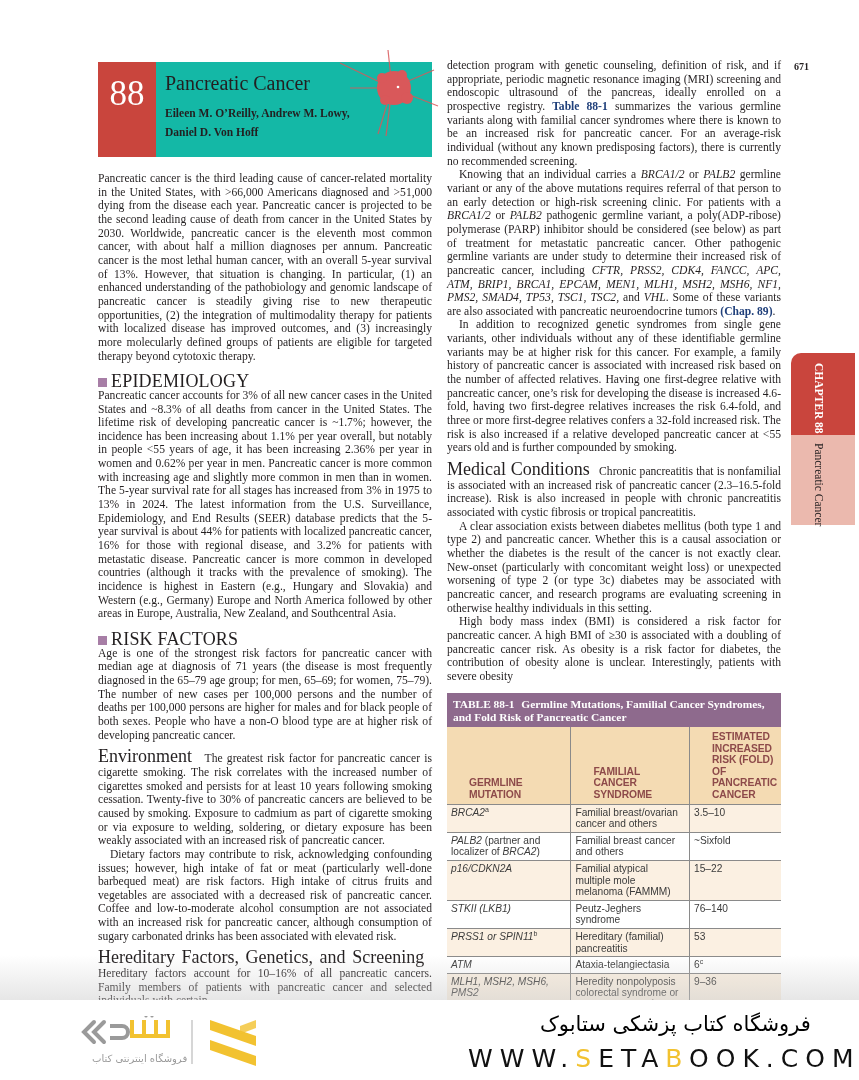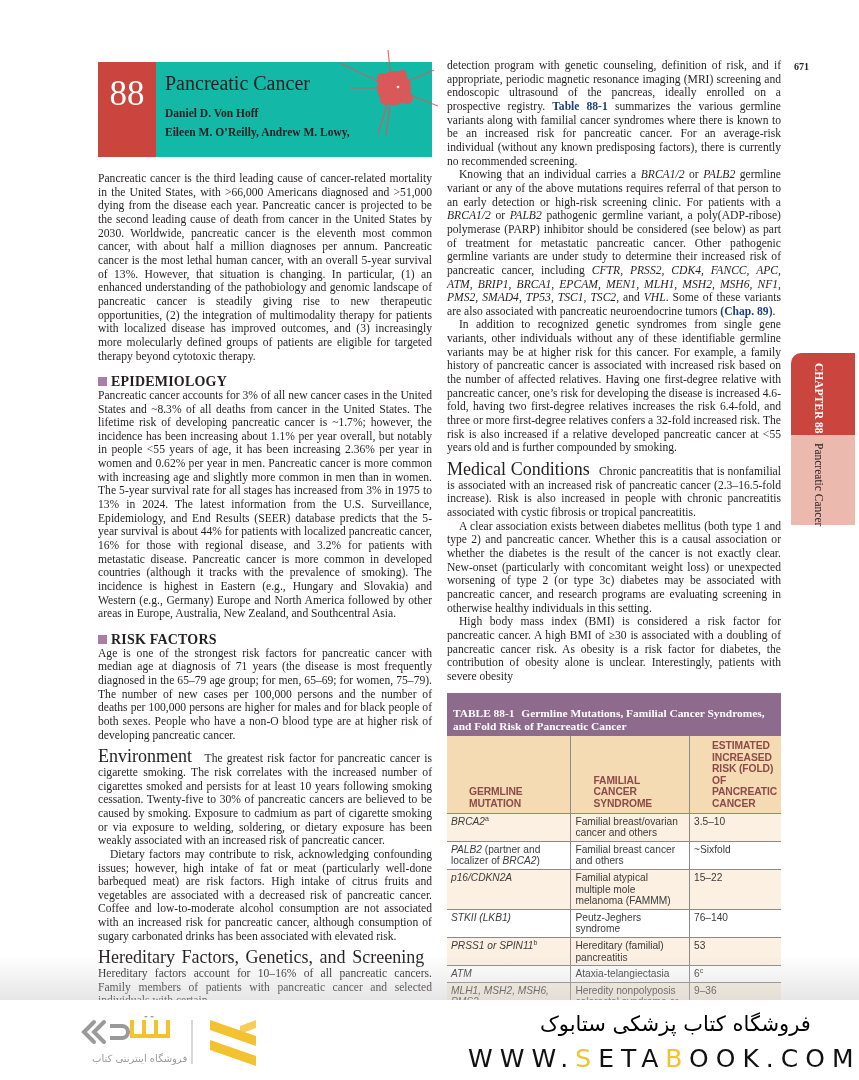--- a/index.html
+++ b/index.html
@@ -14,38 +14,38 @@
   .chap-title { position:absolute; left:67px; top:10px; font-size:20px; color:#231f20; }
   .chap-authors { position:absolute; left:67px; top:42px; font-size:11.5px; font-weight:bold; line-height:19px; width:230px; }
   .splat { position:absolute; left:330px; top:48px; width:110px; height:90px; }
 
   
   .col { position:absolute; font-size:11.6px; line-height:13.65px; text-align:justify; }
   .col p { margin:0; }
   .col-left { left:98px; top:172px; width:334px; }
   .col-right { left:447px; top:59px; width:334px; }
   .indent { text-indent:12px; }
-  .head { font-family:"Liberation Serif", serif; font-weight:bold; font-size:14px; margin:12px 0 0 0; letter-spacing:0.2px; }
+  .head { font-family:"Liberation Serif", serif; font-weight:normal; font-size:18px; margin:12px 0 0 0; letter-spacing:0.2px; }
   .head .sq { display:inline-block; width:9px; height:9px; background:#a77ea6; margin-right:4px; vertical-align:0px; }
   .runin { font-weight:normal; font-size:18px; }
   .gap { margin-top:8px !important; }
   .xref { color:#1f3f7a; font-weight:bold; }
   i { font-style:italic; }
 
   
   .side-tab { position:absolute; left:791px; top:353px; width:64px; height:172px; }
   .side-tab-top { position:absolute; left:0; top:0; width:64px; height:82px; background:#c9453d; border-top-left-radius:10px; }
   .side-tab-bot { position:absolute; left:0; top:82px; width:64px; height:90px; background:#ebb9ae; }
   .side-text { position:absolute; writing-mode:vertical-rl; font-size:11.5px; white-space:nowrap; }
   .side-text.chapter { left:22px; top:10px; color:#fff; font-weight:bold; }
   .side-text.topic { left:22px; top:90px; color:#231f20; }
 
   
   .tbl { position:absolute; left:447px; top:693px; width:334px; font-family:"Liberation Sans", sans-serif; }
-  .tbl-title { background:#8e6a8d; color:#fff; font-family:"Liberation Serif", serif; font-weight:bold; font-size:11.4px; line-height:13px; padding:14px 6px 3px 6px; }
+  .tbl-title { background:#8e6a8d; color:#fff; font-family:"Liberation Serif", serif; font-weight:bold; font-size:11.4px; line-height:13px; padding:5px 6px 3px 6px; }
   .tbl-title .tnum { margin-right:4px; }
   table { border-collapse:collapse; width:100%; font-size:10.2px; line-height:11.6px; }
   th { background:#f4dbb3; color:#8d4a4a; font-weight:bold; text-align:left; vertical-align:bottom; padding:4px 4px 3px 22px; font-size:10.3px; letter-spacing:-0.1px; }
   td { vertical-align:top; padding:2px 4px 2px 4px; color:#3b3b3b; border-top:1px solid #8a8a8a; }
   td + td, th + th { border-left:1px solid #8a8a8a; }
   tr.odd td { background:#fbf0e2; }
   tr.even td { background:#ffffff; }
   table { border-bottom:3px solid #8e6a8d; }
   .c1 { width:114px; } .c2 { width:104px; }
   .tbl-foot { font-size:9.6px; line-height:11.5px; color:#333; padding:5px 2px 0 2px; }
@@ -62,22 +62,22 @@
 <body>
 
 <div class="page">
 
   <div class="page-number">671</div>
 
   <div class="chap-header">
     <div class="chap-num">88</div>
     <div class="chap-title">Pancreatic Cancer</div>
     <div class="chap-authors">
+      <div>Eileen M. O’Reilly, Andrew M. Lowy,</div>
       <div>Daniel D. Von Hoff</div>
-      <div>Eileen M. O’Reilly, Andrew M. Lowy,</div>
     </div>
   </div>
   <svg class="splat" viewBox="0 0 110 90">
     <g stroke="#d9585a" stroke-width="1.2" fill="none" opacity="0.85">
       <line x1="62" y1="40" x2="10" y2="15"></line>
       <line x1="62" y1="40" x2="104" y2="22"></line>
       <line x1="62" y1="40" x2="108" y2="58"></line>
       <line x1="62" y1="40" x2="58" y2="2"></line>
       <line x1="62" y1="40" x2="48" y2="86"></line>
       <line x1="62" y1="40" x2="56" y2="88"></line>

